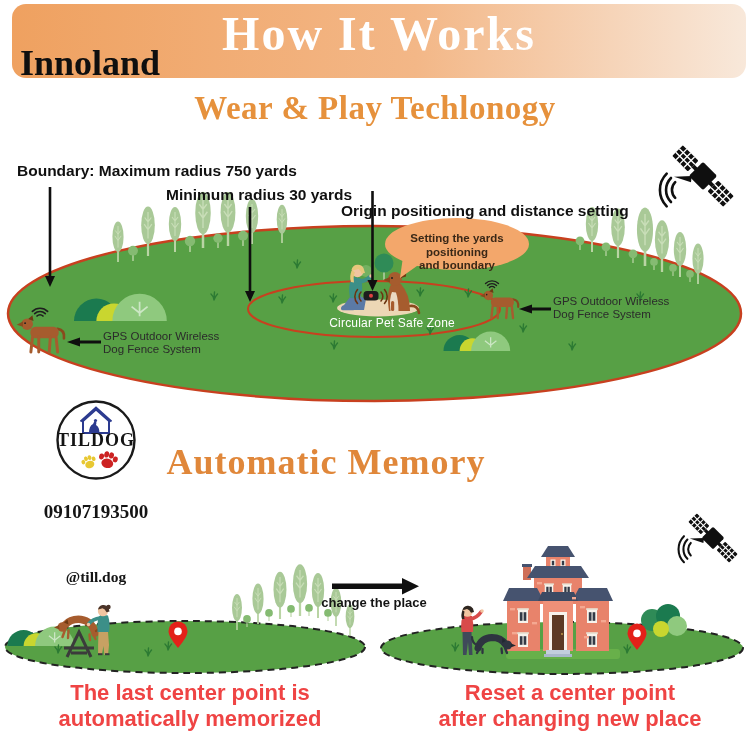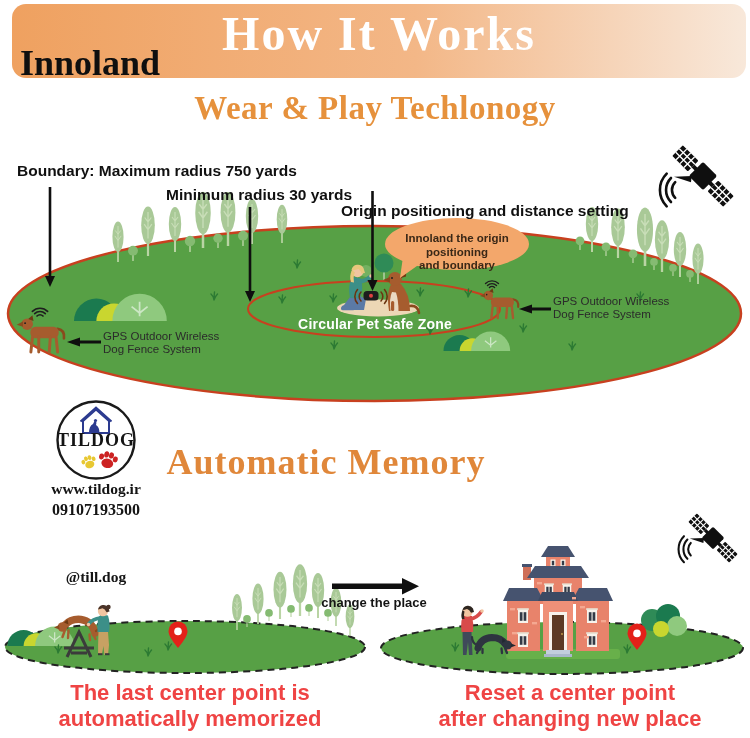--- a/index.html
+++ b/index.html
@@ -13,30 +13,30 @@
           letter-spacing:2px;color:#ffffff;}
   #brand-text{left:20px;top:42px;font-weight:bold;font-size:36px;color:#0f0f0f;text-align:center;}
   #subtitle{left:0;top:90px;width:750px;text-align:center;font-weight:bold;font-size:33px;
           color:#e6913c;letter-spacing:.5px;}
   .lbl{font-weight:bold;font-size:15.5px;color:#101010;}
   #lbl-boundary{left:17px;top:162px;}
   #lbl-min{left:166px;top:186px;}
   #lbl-origin{left:341px;top:154px;margin-top:48px;}
   #bubble-text{left:387px;top:232px;width:140px;text-align:center;font-weight:bold;
           font-size:11.5px;line-height:13.5px;color:#3a2817;white-space:normal;}
-  #safe-zone{left:295px;top:316px;width:160px;text-align:center;font-weight:700;
-          font-size:14px;letter-spacing:.2px;color:#ffffff;}
+  #safe-zone{left:295px;top:316px;width:160px;text-align:right;font-weight:400;
+          font-size:12px;letter-spacing:.2px;color:#ffffff;}
   .gps{font-weight:normal;font-size:11.5px;line-height:13px;color:#2b2b2b;}
   #gps-left{left:103px;top:330px;}
   #gps-right{left:553px;top:295px;}
   #logo-text{left:51px;top:430px;width:90px;text-align:center;font-weight:bold;font-size:18px;
           letter-spacing:1px;color:#141414;}
   .contact{left:21px;width:150px;text-align:center;font-weight:bold;color:#141414;}
   #contact-web{top:480px;font-size:15.5px;}
-  #contact-phone{top:501px;font-size:16px;}
+  #contact-phone{top:501px;font-size:19px;}
   #contact-social{top:524px;font-size:15.5px;margin-top:44px;}
   #memory-heading{left:0;top:441px;width:652px;text-align:center;font-weight:bold;font-size:36px;
           color:#e0873a;letter-spacing:1px;}
   #change-label{left:320px;top:595px;width:108px;text-align:center;font-weight:bold;font-size:13px;color:#141414;}
   .caption{font-weight:bold;font-size:22px;line-height:26px;text-align:center;color:#ef4444;white-space:normal;}
   #cap-left{left:5px;top:680px;width:370px;}
   #cap-right{left:392px;top:680px;width:356px;}
   svg{position:absolute;left:0;top:0;}
 </style>
 </head>
@@ -365,37 +365,36 @@
   <div id="banner"></div>
   <div id="page-title" class="abs serif">How It Works</div>
   <div id="brand-text" class="abs serif">Innoland</div>
   <div id="subtitle" class="abs serif">Wear &amp; Play Techlonogy</div>
 
   <div id="lbl-boundary" class="abs lbl">Boundary: Maximum radius 750 yards</div>
   <div id="lbl-min" class="abs lbl">Minimum radius 30 yards</div>
   <div id="lbl-origin" class="abs lbl">Origin positioning and distance setting</div>
 
   <div id="bubble-text" class="abs">
-    <div>Innoland the origin positioning</div>
+    <div>Setting the yards positioning</div>
     <div>and boundary</div>
   </div>
 
   <div id="safe-zone" class="abs">Circular Pet Safe Zone</div>
 
   <div id="gps-left" class="abs gps">
     <div>GPS Outdoor Wireless</div>
     <div>Dog Fence System</div>
   </div>
   <div id="gps-right" class="abs gps">
     <div>GPS Outdoor Wireless</div>
     <div>Dog Fence System</div>
   </div>
 
   <div id="logo-text" class="abs serif">TILDOG</div>
-  <div id="contact-web" class="abs serif contact">www.tildog.ir</div>
   <div id="contact-phone" class="abs serif contact">09107193500</div>
   <div id="contact-social" class="abs serif contact">@till.dog</div>
 
   <div id="memory-heading" class="abs serif">Automatic Memory</div>
   <div id="change-label" class="abs">change the place</div>
 
   <div id="cap-left" class="abs caption">
     <div>The last center point is</div>
     <div>automatically memorized</div>
   </div>

